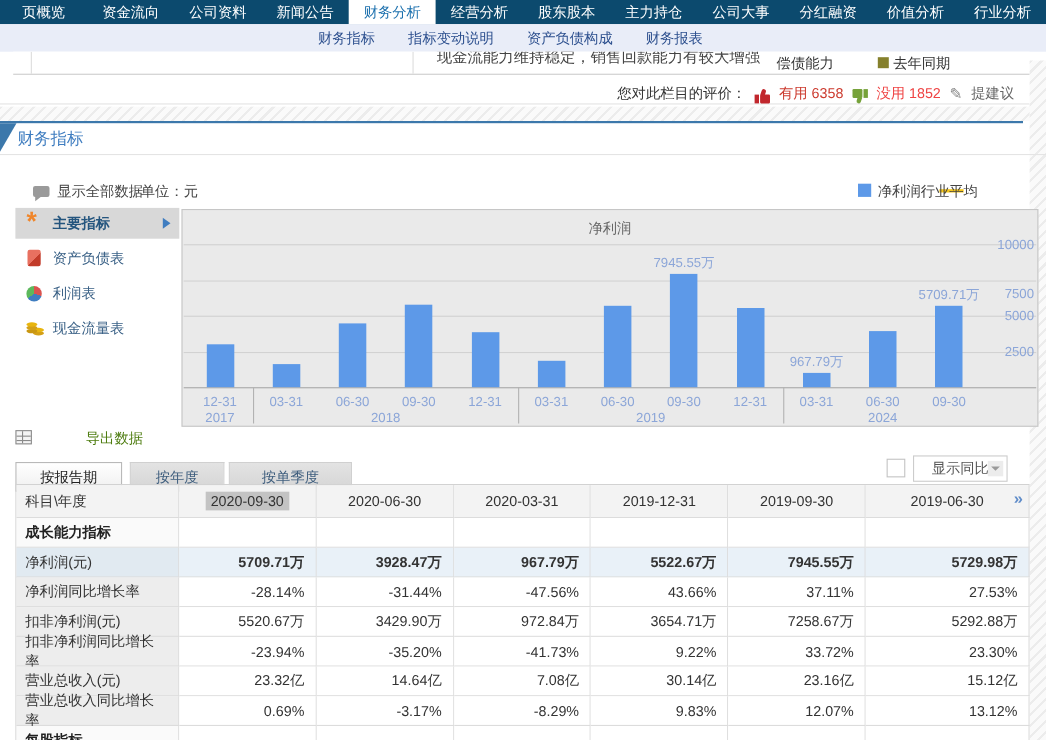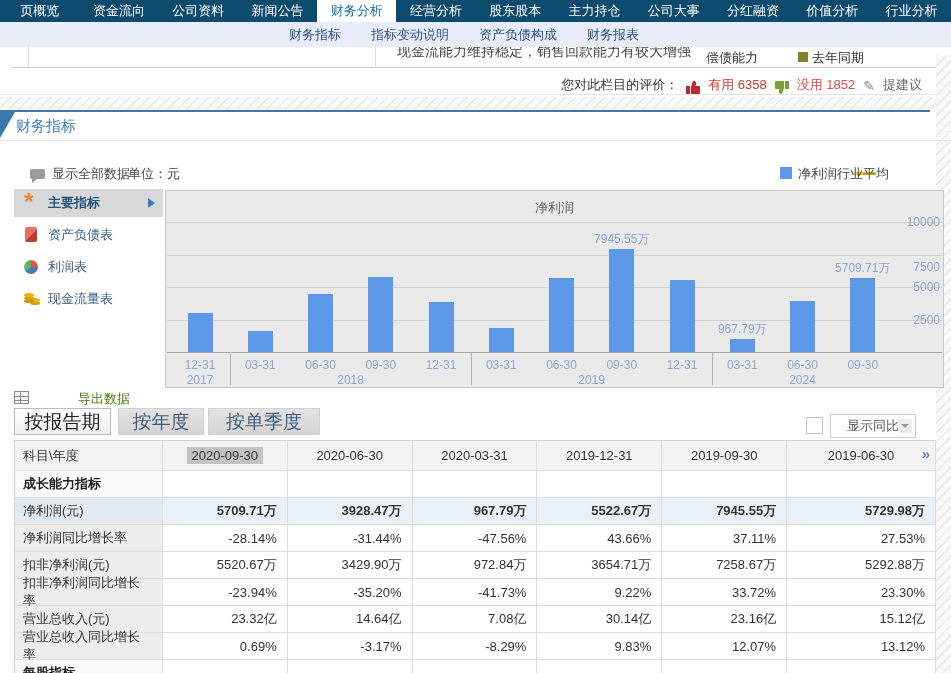--- a/index.html
+++ b/index.html
@@ -81,21 +81,21 @@
   .yeardiv { position:absolute; width:1px; height:33px; background:#b2b2b2; }
   .vallab { position:absolute; width:90px; text-align:center; font-size:12px; color:#8ca6d8; white-space:nowrap; }
 
   
   .exp-ic { position:absolute; left:14px; top:391px; width:15px; height:13px; border:1px solid #8a8a8a; background:
       linear-gradient(#8a8a8a 0 0) 0 4px/100% 1px no-repeat,
       linear-gradient(#8a8a8a 0 0) 0 8px/100% 1px no-repeat,
       linear-gradient(#8a8a8a 0 0) 5px 0/1px 100% no-repeat,#f5f5f5; }
   .exp-lbl { position:absolute; left:34px; top:390px; font-size:13px; color:#4d7c0f; cursor:pointer;margin-left:44px; }
 
-  .ttab { position:absolute; top:408px; height:27px; display:flex; align-items:center; justify-content:center; font-size:19px; cursor:pointer; }
+  .ttab { position:absolute; top:420px; height:27px; display:flex; align-items:center; justify-content:center; font-size:13px; cursor:pointer; }
   .ttab.active { background:linear-gradient(#ffffff,#efefef); border:1px solid #b9b9b9; color:#222; }
   .ttab.inactive { background:linear-gradient(#e3e3e3,#d4d4d4); color:#3f5e7e; border:1px solid #d0d0d0; border-bottom:none; }
   #ttab0 { left:14px; width:97px; }
   #ttab1 { left:118px; width:86px; }
   #ttab2 { left:208px; width:112px; }
 
   .yoy-check { position:absolute; left:806px; top:417px; width:17px; height:17px; background:#fff; border:1px solid #c3c3c3; cursor:pointer; }
   .yoy-select { position:absolute; left:830px; top:414px; width:86px; height:24px; border:1px solid #ccc; background:#fff; font-size:13px; color:#555; display:flex; align-items:center; justify-content:center; cursor:pointer; }
   .yoy-select .dd { position:absolute; right:3px; top:4px; width:14px; height:14px; background:#ececec; display:flex; align-items:center; justify-content:center; }
   .yoy-select .dd::after { content:""; border-top:4px solid #999; border-left:4px solid transparent; border-right:4px solid transparent; }

